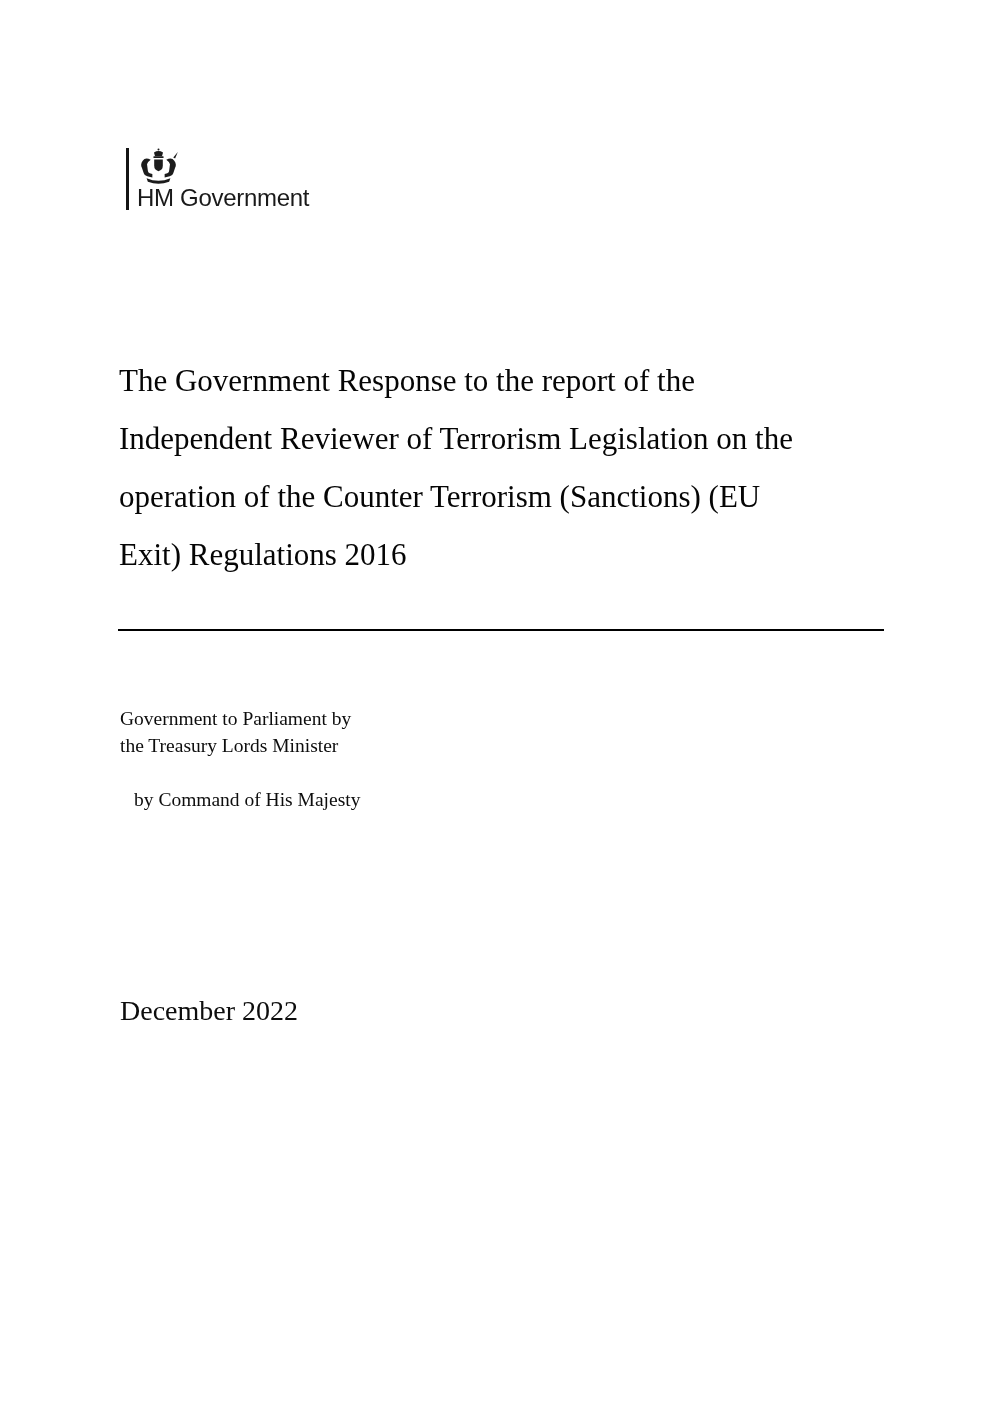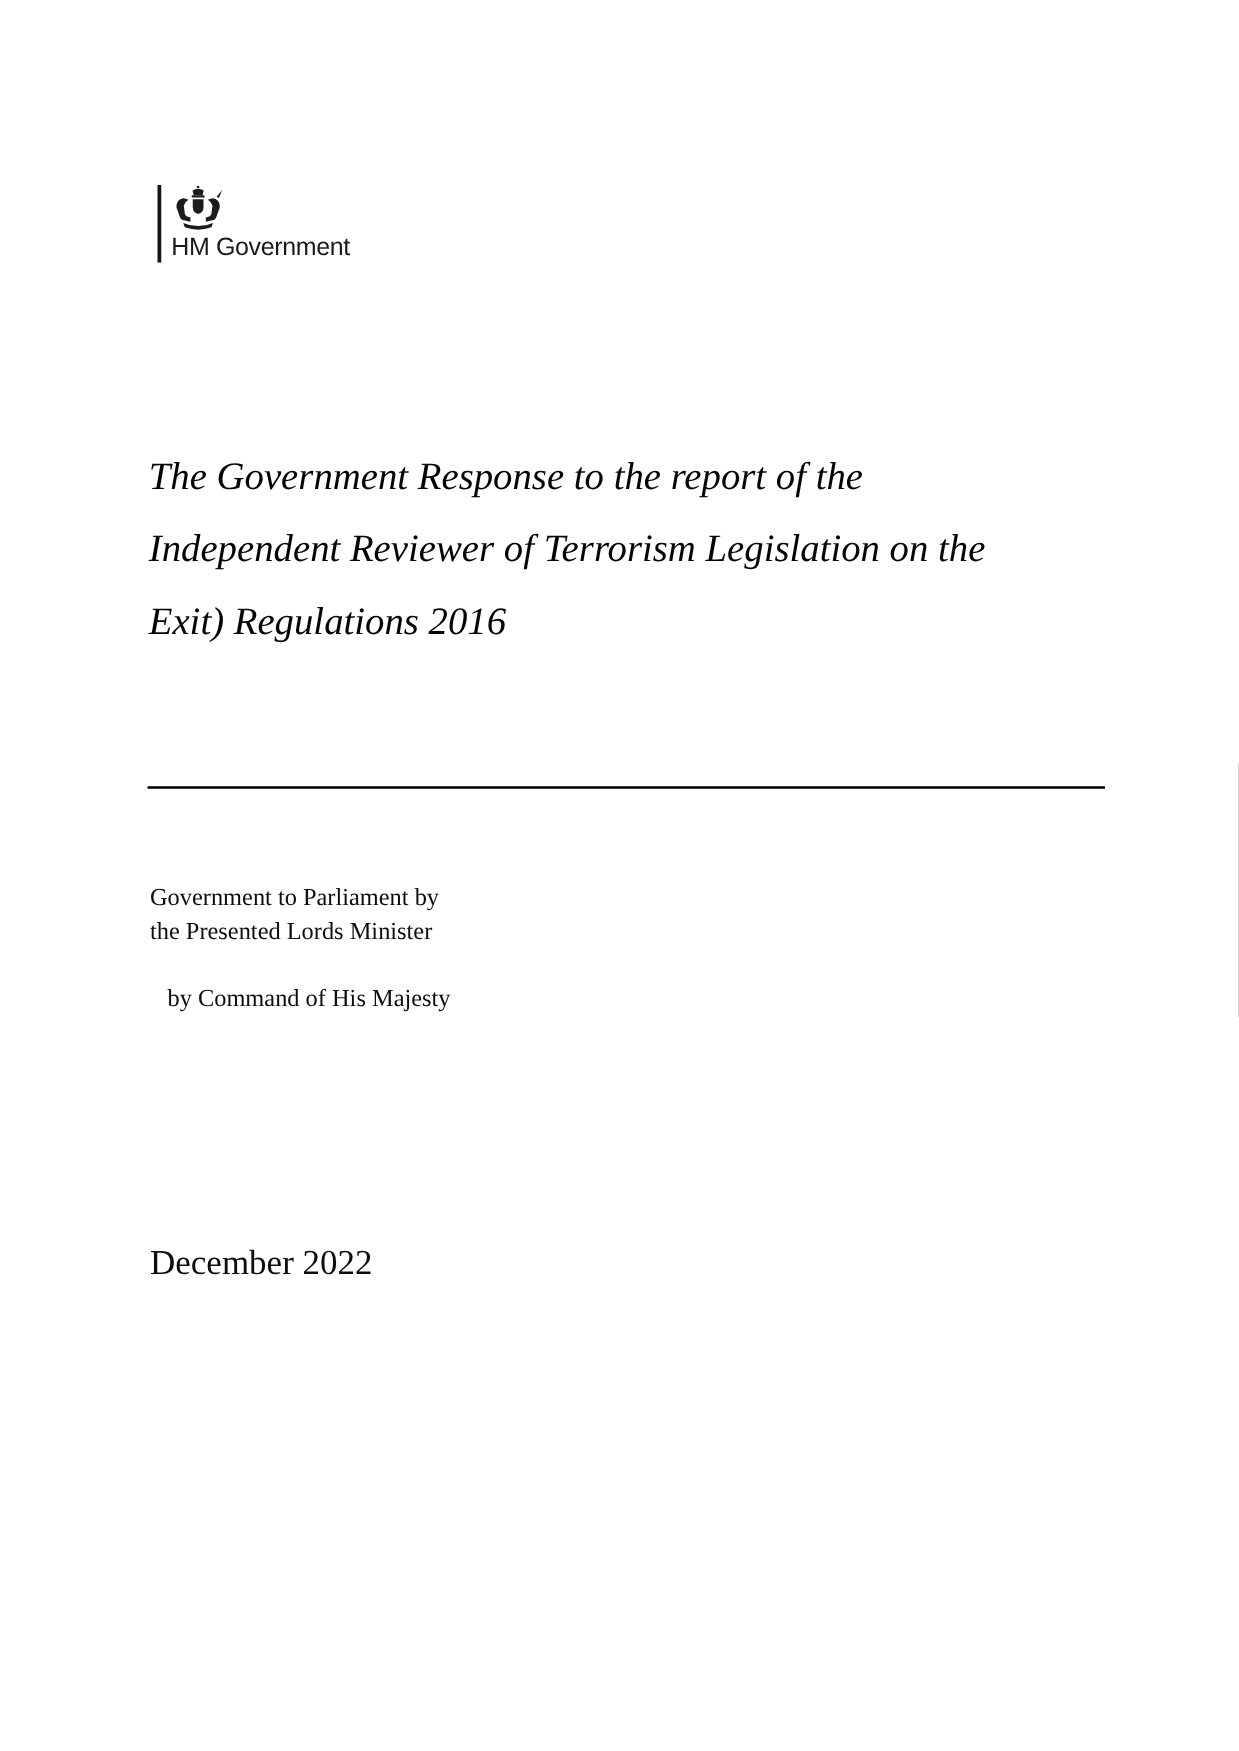--- a/index.html
+++ b/index.html
@@ -38,39 +38,39 @@
     top: 0;
     width: 41px;
     height: 38px;
     display: block;
   }
   .org-name {
     position: absolute;
     left: 11px;
     top: 39px;
     font-family: "Liberation Sans", sans-serif;
-    font-size: 20px;
+    font-size: 24px;
     line-height: 24px;
     letter-spacing: -0.3px;
     color: #1a1a1a;
     white-space: nowrap;
   }
 
   
   .doc-title {
     position: absolute;
     left: 119px;
     top: 352px;
     width: 775px;
     font-weight: normal;
     font-size: 31px;
     line-height: 58px;
     color: #050505;
   }
-  .title-line { display: block; white-space: nowrap; font-style: italic; }
+  .title-line { display: block; white-space: nowrap; }
 
   
   .rule {
     position: absolute;
     left: 118px;
     top: 629px;
     width: 766px;
     height: 2px;
     background: #000000;
     border: none;
@@ -128,27 +128,28 @@
 
         <path d="M21 75 q29 12.5 58 0 l-3 8.5 q-26 9.5 -52 0 z"></path>
       </g>
     </svg>
     <div class="org-name">HM Government</div>
   </header>
 
   <h1 class="doc-title">
     <span class="title-line">The Government Response to the report of the</span>
     <span class="title-line">Independent Reviewer of Terrorism Legislation on the</span>
+    <span class="title-line">operation of the Counter Terrorism (Sanctions) (EU</span>
     <span class="title-line">Exit) Regulations 2016</span>
   </h1>
 
   <hr class="rule">
 
   <p class="presented">
     <span>Government to Parliament by</span><br>
-    <span>the Presented Lords Minister</span>
+    <span>the Treasury Lords Minister</span>
   </p>
 
   <p class="command">by Command of His Majesty</p>
 
   <p class="date-line">December 2022</p>
 
 </div>
 
 </body></html>

